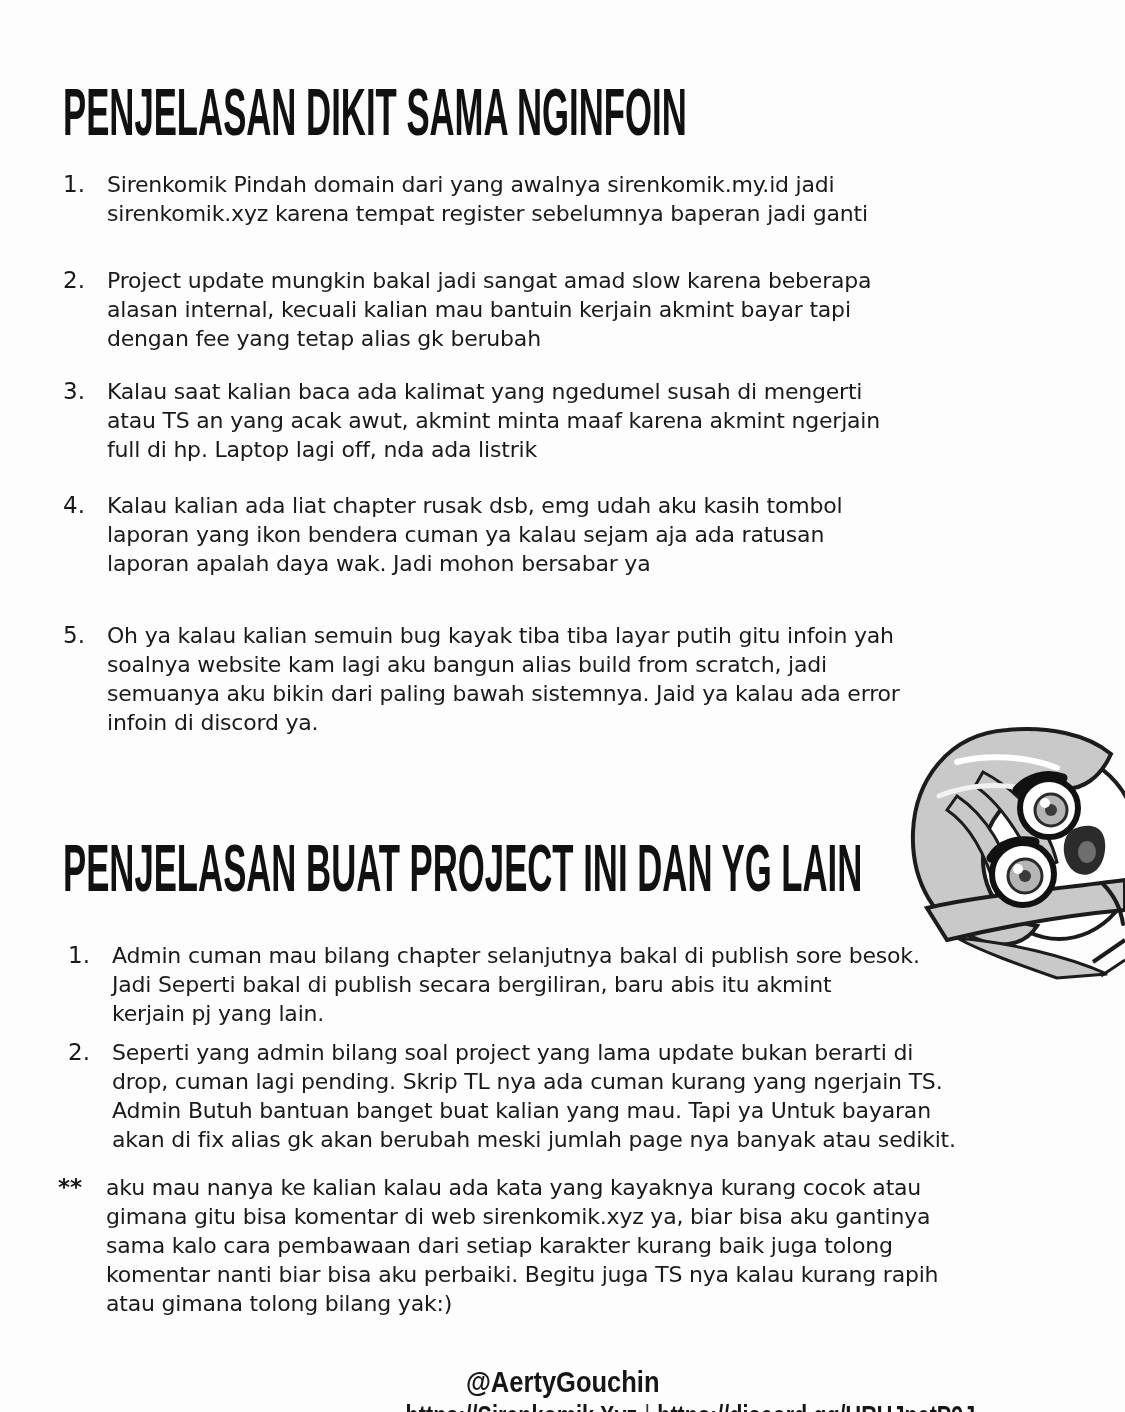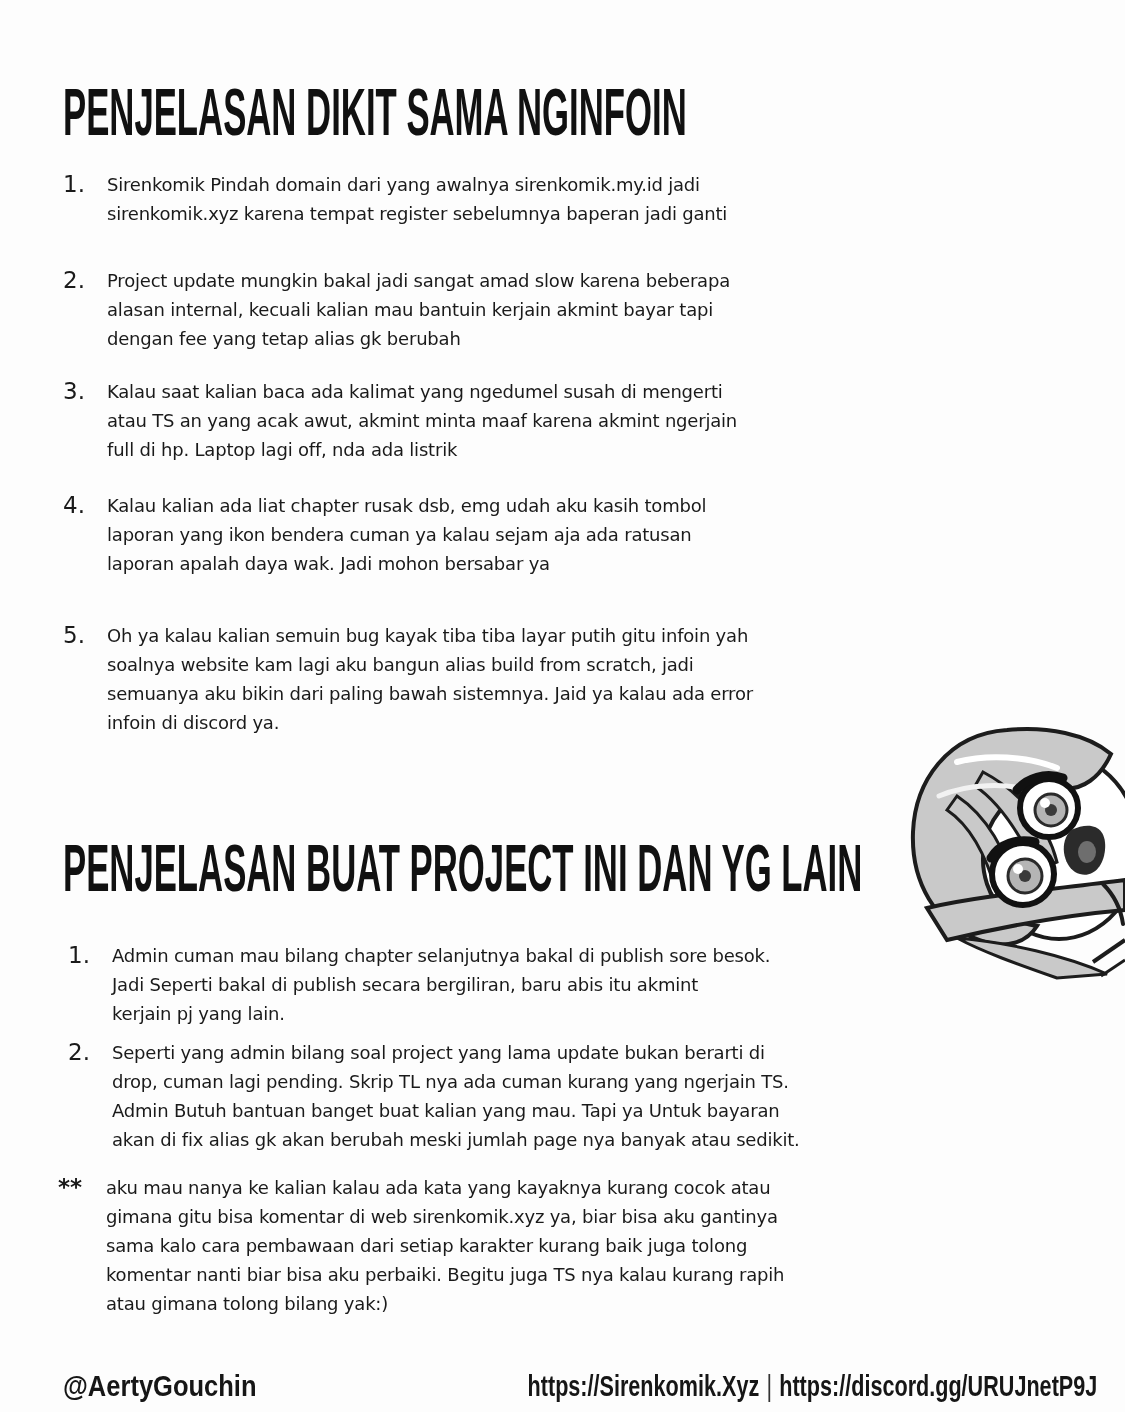--- a/index.html
+++ b/index.html
@@ -31,21 +31,21 @@
     align-items:flex-start;
   }
   .marker{
     flex:none;
     width:44px;
     font-size:23px;
     line-height:29px;
     color:#1a1a1a;
   }
   .itext{
-    font-size:18px;
+    font-size:22px;
     line-height:29px;
     letter-spacing:-0.2px;
     white-space:pre-line;
     max-width:1010px;
     color:#1a1a1a;
   }
   .illus-wrap{
     position:absolute;
     top:712px;
     right:0;
@@ -55,20 +55,21 @@
   }
   .footer{
     position:absolute;
     left:0;right:0;
     top:1365px;
     height:42px;
     display:flex;
     justify-content:space-between;
     align-items:center;
     padding:0 28px 0 63px;
+    flex-direction:column;
   }
   .handle{
     font-family:"Liberation Sans", sans-serif;
     font-weight:bold;
     font-size:30px;
     transform:scaleX(0.85);
     transform-origin:left center;
     white-space:nowrap;
   }
   .links{

